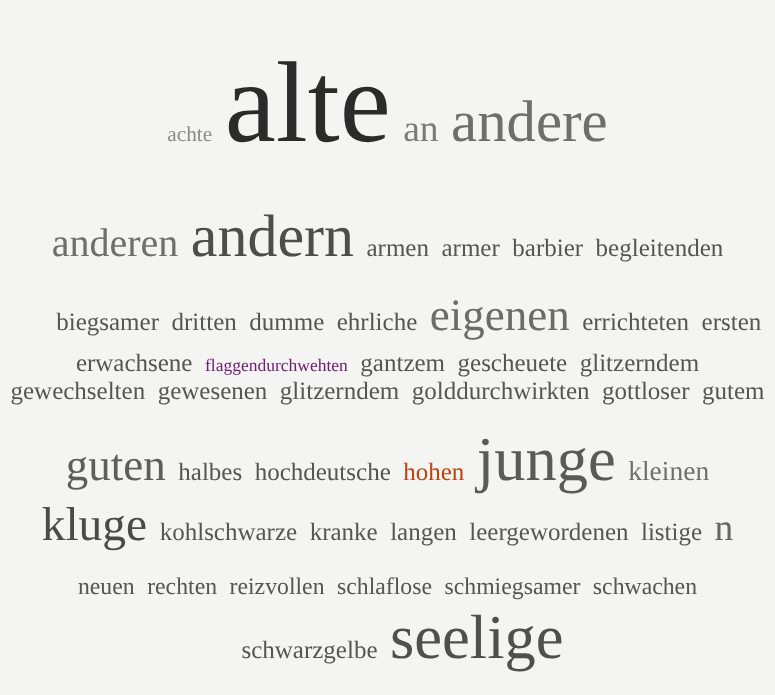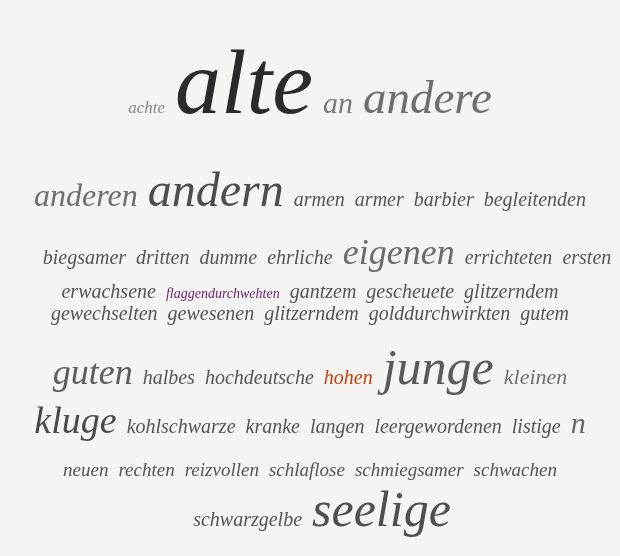--- a/index.html
+++ b/index.html
@@ -11,21 +11,20 @@
     height: 556px;
     background: #f4f4f2;
     font-family: "Liberation Serif", serif;
     overflow: hidden;
   }
   #cloud {
     position: relative;
     width: 620px;
     height: 556px;
     box-sizing: border-box;
-    font-style: italic;
   }
   .row {
     display: flex;
     flex-wrap: nowrap;
     align-items: baseline;
     justify-content: center;
     width: 620px;
     white-space: nowrap;
   }
   .word {
@@ -78,20 +77,21 @@
       <span class="word" style="font-size: 14px; color: #701a75;">flaggendurchwehten</span>
       <span class="word" style="font-size: 20px; color: rgb(85, 85, 85);">gantzem</span>
       <span class="word" style="font-size: 20px; color: rgb(85, 85, 85);">gescheuete</span>
       <span class="word" style="font-size: 20px; color: rgb(85, 85, 85);">glitzerndem</span>
     </div>
     <div class="row r5">
       <span class="word" style="font-size: 20px; color: rgb(85, 85, 85);">gewechselten</span>
       <span class="word" style="font-size: 20px; color: rgb(85, 85, 85);">gewesenen</span>
       <span class="word" style="font-size: 20px; color: rgb(85, 85, 85);">glitzerndem</span>
       <span class="word" style="font-size: 20px; color: rgb(85, 85, 85);">golddurchwirkten</span>
+      <span class="word" style="font-size: 20px; color: rgb(85, 85, 85);">gottloser</span>
       <span class="word" style="font-size: 20px; color: rgb(85, 85, 85);">gutem</span>
     </div>
     <div class="row r6">
       <span class="word" style="font-size: 36px; color: rgb(93, 93, 93);">guten</span>
       <span class="word" style="font-size: 20px; color: rgb(85, 85, 85);">halbes</span>
       <span class="word" style="font-size: 20px; color: rgb(85, 85, 85);">hochdeutsche</span>
       <span class="word" style="font-size: 20px; color: #c2410c;">hohen</span>
       <span class="word" style="font-size: 50px; color: rgb(90, 90, 90);">junge</span>
       <span class="word" style="font-size: 22px; color: rgb(111, 111, 111);">kleinen</span>
     </div>

